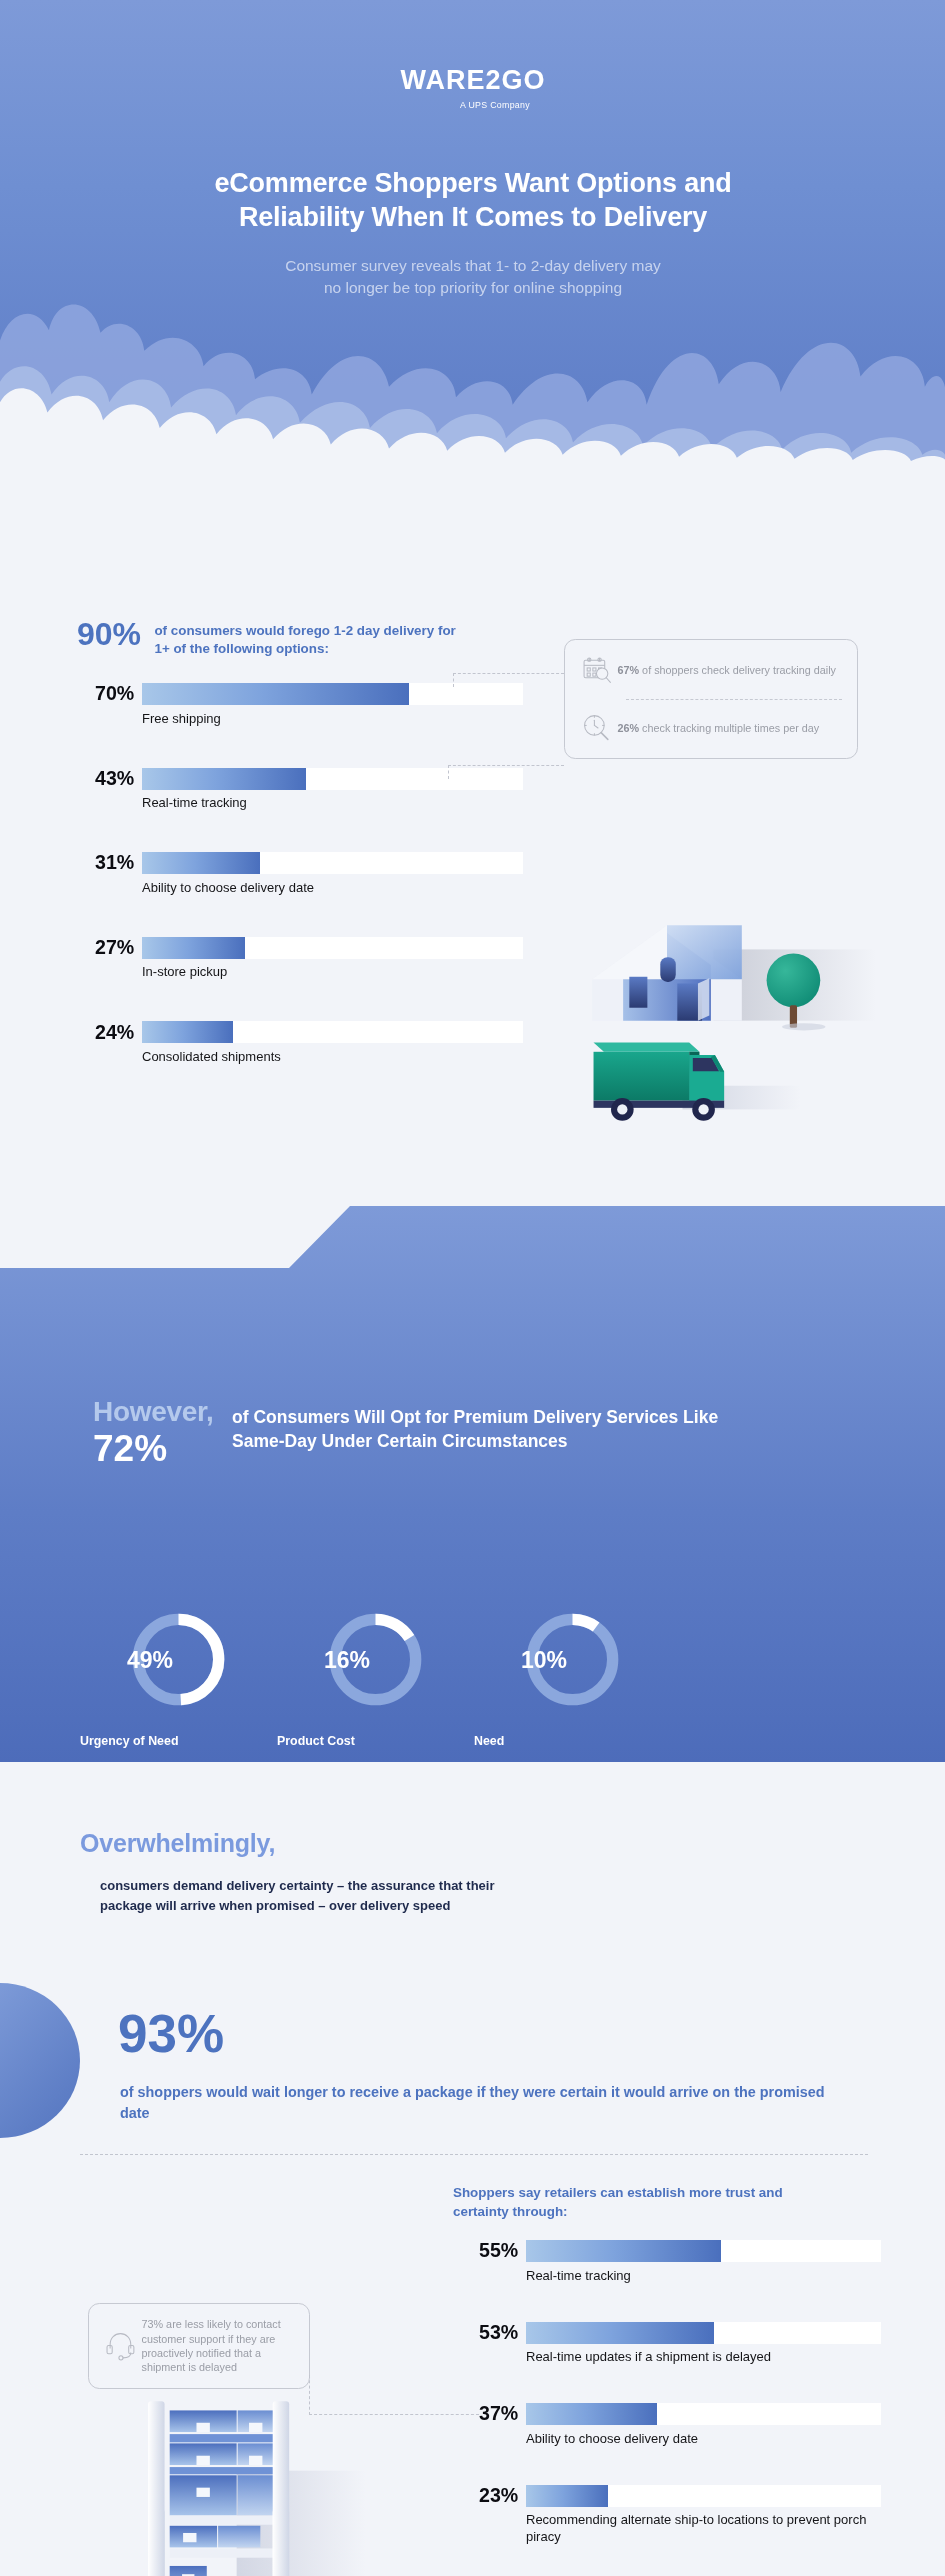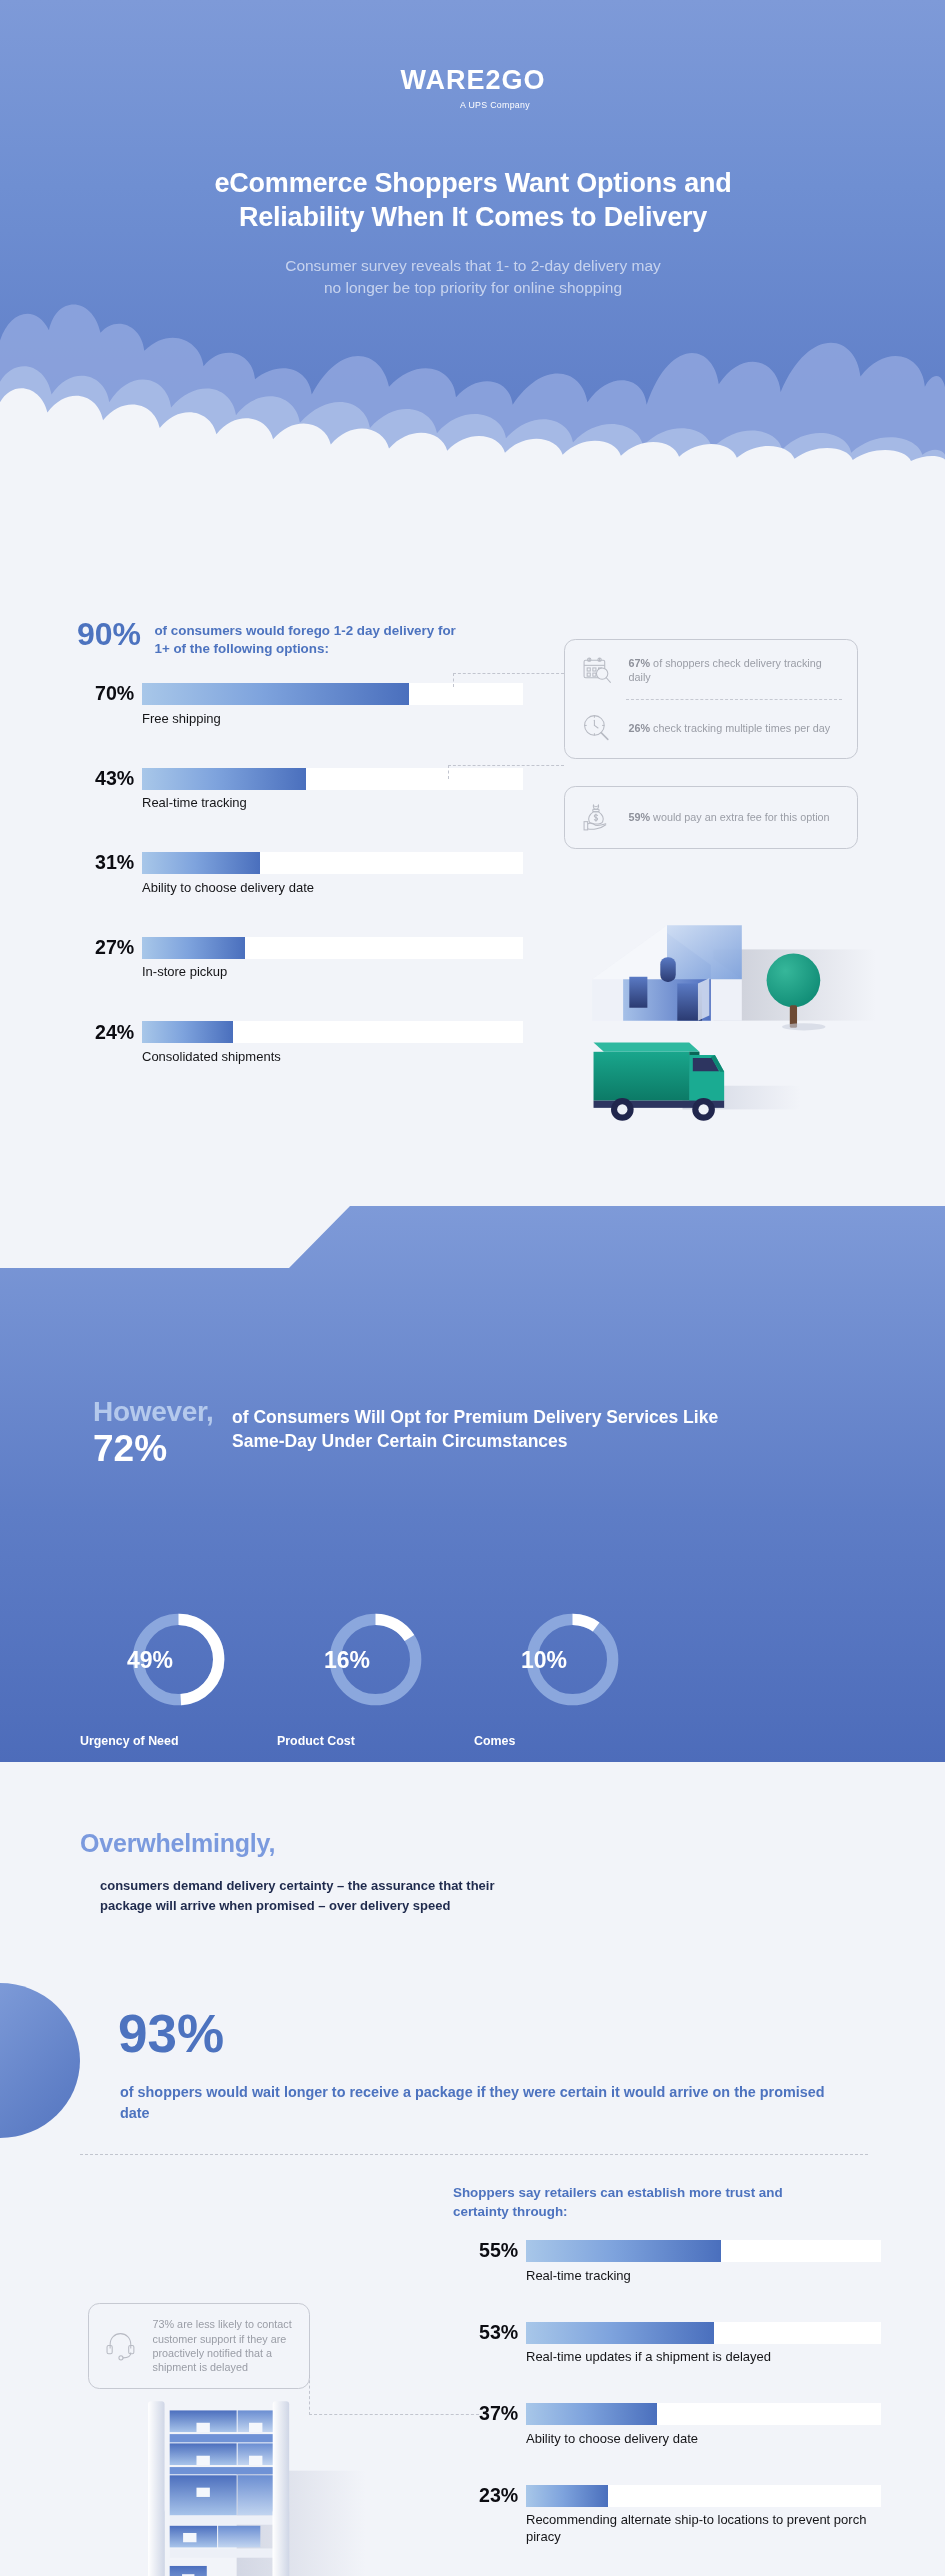--- a/index.html
+++ b/index.html
@@ -93,21 +93,21 @@
   .barlabel { margin-top: 5.7px; margin-left: 47px; font-size: 13px; color: #151518; font-weight: 400; line-height: 1.3; }
 
   
   .callout {
     position: absolute;
     border: 0.8px solid #c6c9d2;
     border-radius: 11.3px;
     background: #f2f4f9;
     padding: 13.4px 15.5px;
   }
-  .co-row { display: flex; align-items: center; gap: 14px; }
+  .co-row { display: flex; align-items: center; gap: 3px; }
   .co-icon { flex: 0 0 34px; height: 34px; display: flex; align-items: center; justify-content: center; }
   .co-icon svg { display: block; }
   .co-text { font-size: 10.8px; line-height: 1.32; color: #9a9da6; font-weight: 400; }
   .co-text b { font-weight: 700; color: #8e919b; }
   .co-sep { height: 0; border-top: 1px dashed #c6c9d2; margin: 11.3px 0 11.3px 45px; }
 
   .dashline { position: absolute; border-top: 1.1px dashed #c2c5cf; }
   .dashvert { position: absolute; border-left: 1.1px dashed #c2c5cf; }
 
   
@@ -348,39 +348,20 @@
               <line x1="39" y1="24" x2="43" y2="24"></line>
             <line x1="37" y1="38" x2="50" y2="51" stroke-linecap="round" stroke-width="3"></line>
           </svg>
         </div>
         <div class="co-text">
           <b>26%</b><span> check tracking multiple times per day</span>
         </div>
       </div>
     </div>
 
-    <div class="callout" style="left:564px; top:322px; width:294px;">
-      <div class="co-row">
-        <div class="co-icon">
-          <svg width="31" height="30" viewBox="0 0 60 58" fill="none" stroke="#b7bac3" stroke-width="2">
-            <path d="M22,6 C24,10 30,10 32,6 C33,9 31,12 30,14 L24,14 C23,12 21,9 22,6 Z"></path>
-            <rect x="21" y="14" width="12" height="5" rx="1.5"></rect>
-            <path d="M22,19 C14,24 11,32 14,38 C17,44 37,44 40,38 C43,32 40,24 32,19 Z"></path>
-            <path d="M30,26 C28,24 25,24 24,26 C23,28 25,29 27,30 C29,31 31,32 30,34 C29,36 26,36 24,34" stroke-linecap="round"></path>
-            <line x1="27" y1="23" x2="27" y2="37" stroke-linecap="round"></line>
-            <rect x="4" y="38" width="7" height="16"></rect>
-            <path d="M12,42 C16,40 22,41 26,45 C32,46 40,44 46,42" stroke-linecap="round"></path>
-            <path d="M12,52 C20,54 36,52 46,44" stroke-linecap="round"></path>
-          </svg>
-        </div>
-        <div class="co-text">
-          <b>59%</b><span> would pay an extra fee for this option</span>
-        </div>
-      </div>
-    </div>
 
     <div class="illo-house" style="left:587px; top:443px;">
       <svg width="289" height="155" viewBox="0 0 560 300">
         <defs>
           <linearGradient id="gwall" x1="0" y1="0" x2="1" y2="0">
             <stop offset="0%" stop-color="#a5c0e8"></stop>
               <stop offset="100%" stop-color="#4f6fc0"></stop>
           </linearGradient>
           <linearGradient id="groof" x1="0" y1="0" x2="1" y2="1">
             <stop offset="0%" stop-color="#cddcf3"></stop>
@@ -480,21 +461,21 @@
       </div>
 
       <div class="donut-cell">
         <div class="donut-wrap">
           <svg width="103" height="103" viewBox="0 0 200 200">
             <circle cx="100" cy="100" r="78" fill="none" stroke="#8ba7dd" stroke-width="22"></circle>
             <circle cx="100" cy="100" r="78" fill="none" stroke="#ffffff" stroke-width="22" stroke-dasharray="49.0 441.1" stroke-dashoffset="0" transform="rotate(-90 100 100)"></circle>
           </svg>
           <div class="donut-val">10%</div>
         </div>
-        <div class="donut-label">Comes</div>
+        <div class="donut-label">Need</div>
       </div>
 
     </div>
   </div>
 
   <div class="sec3">
 
     <div class="s3-over">Overwhelmingly,</div>
     <div class="s3-sub">
       <div>consumers demand delivery certainty – the assurance that their</div>

